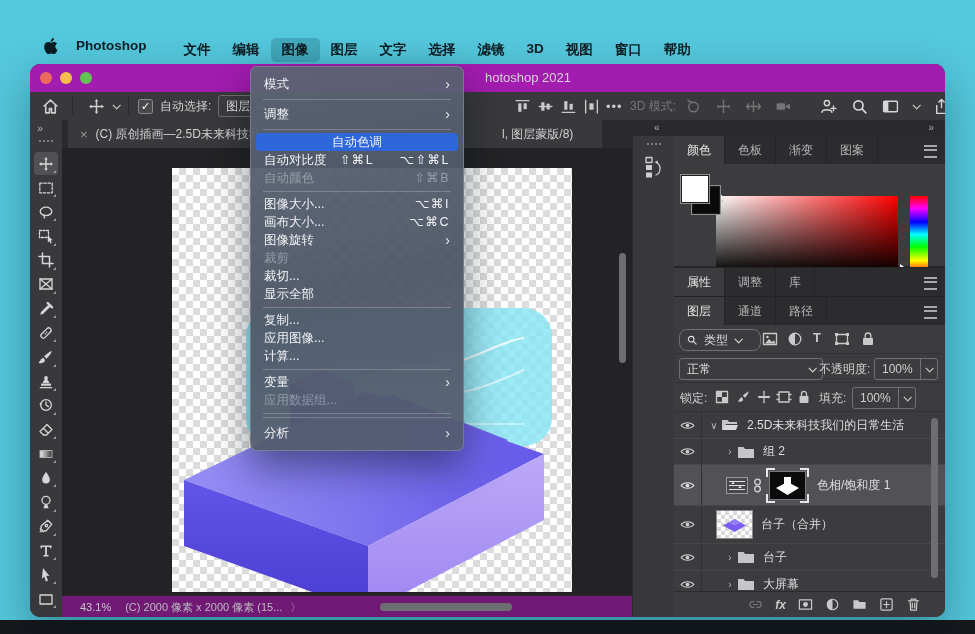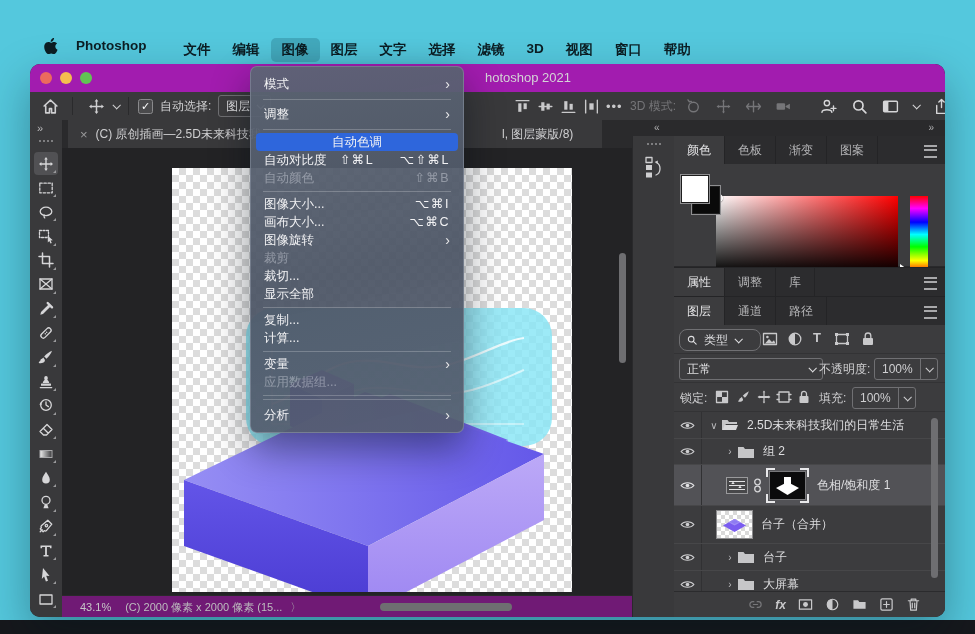--- a/index.html
+++ b/index.html
@@ -825,20 +825,23 @@
       <span>裁切...</span>
     </div>
   <div class="mi">
       <span>显示全部</span>
     </div>
   <div class="msep"></div>
   <div class="mi">
       <span>复制...</span>
     </div>
   <div class="mi">
+      <span>应用图像...</span>
+    </div>
+  <div class="mi">
       <span>计算...</span>
     </div>
   <div class="msep"></div>
   <div class="mi">
       <span>变量</span>
       <span class="sub">›</span>
     </div>
   <div class="mi dis">
       <span>应用数据组...</span>
     </div>

